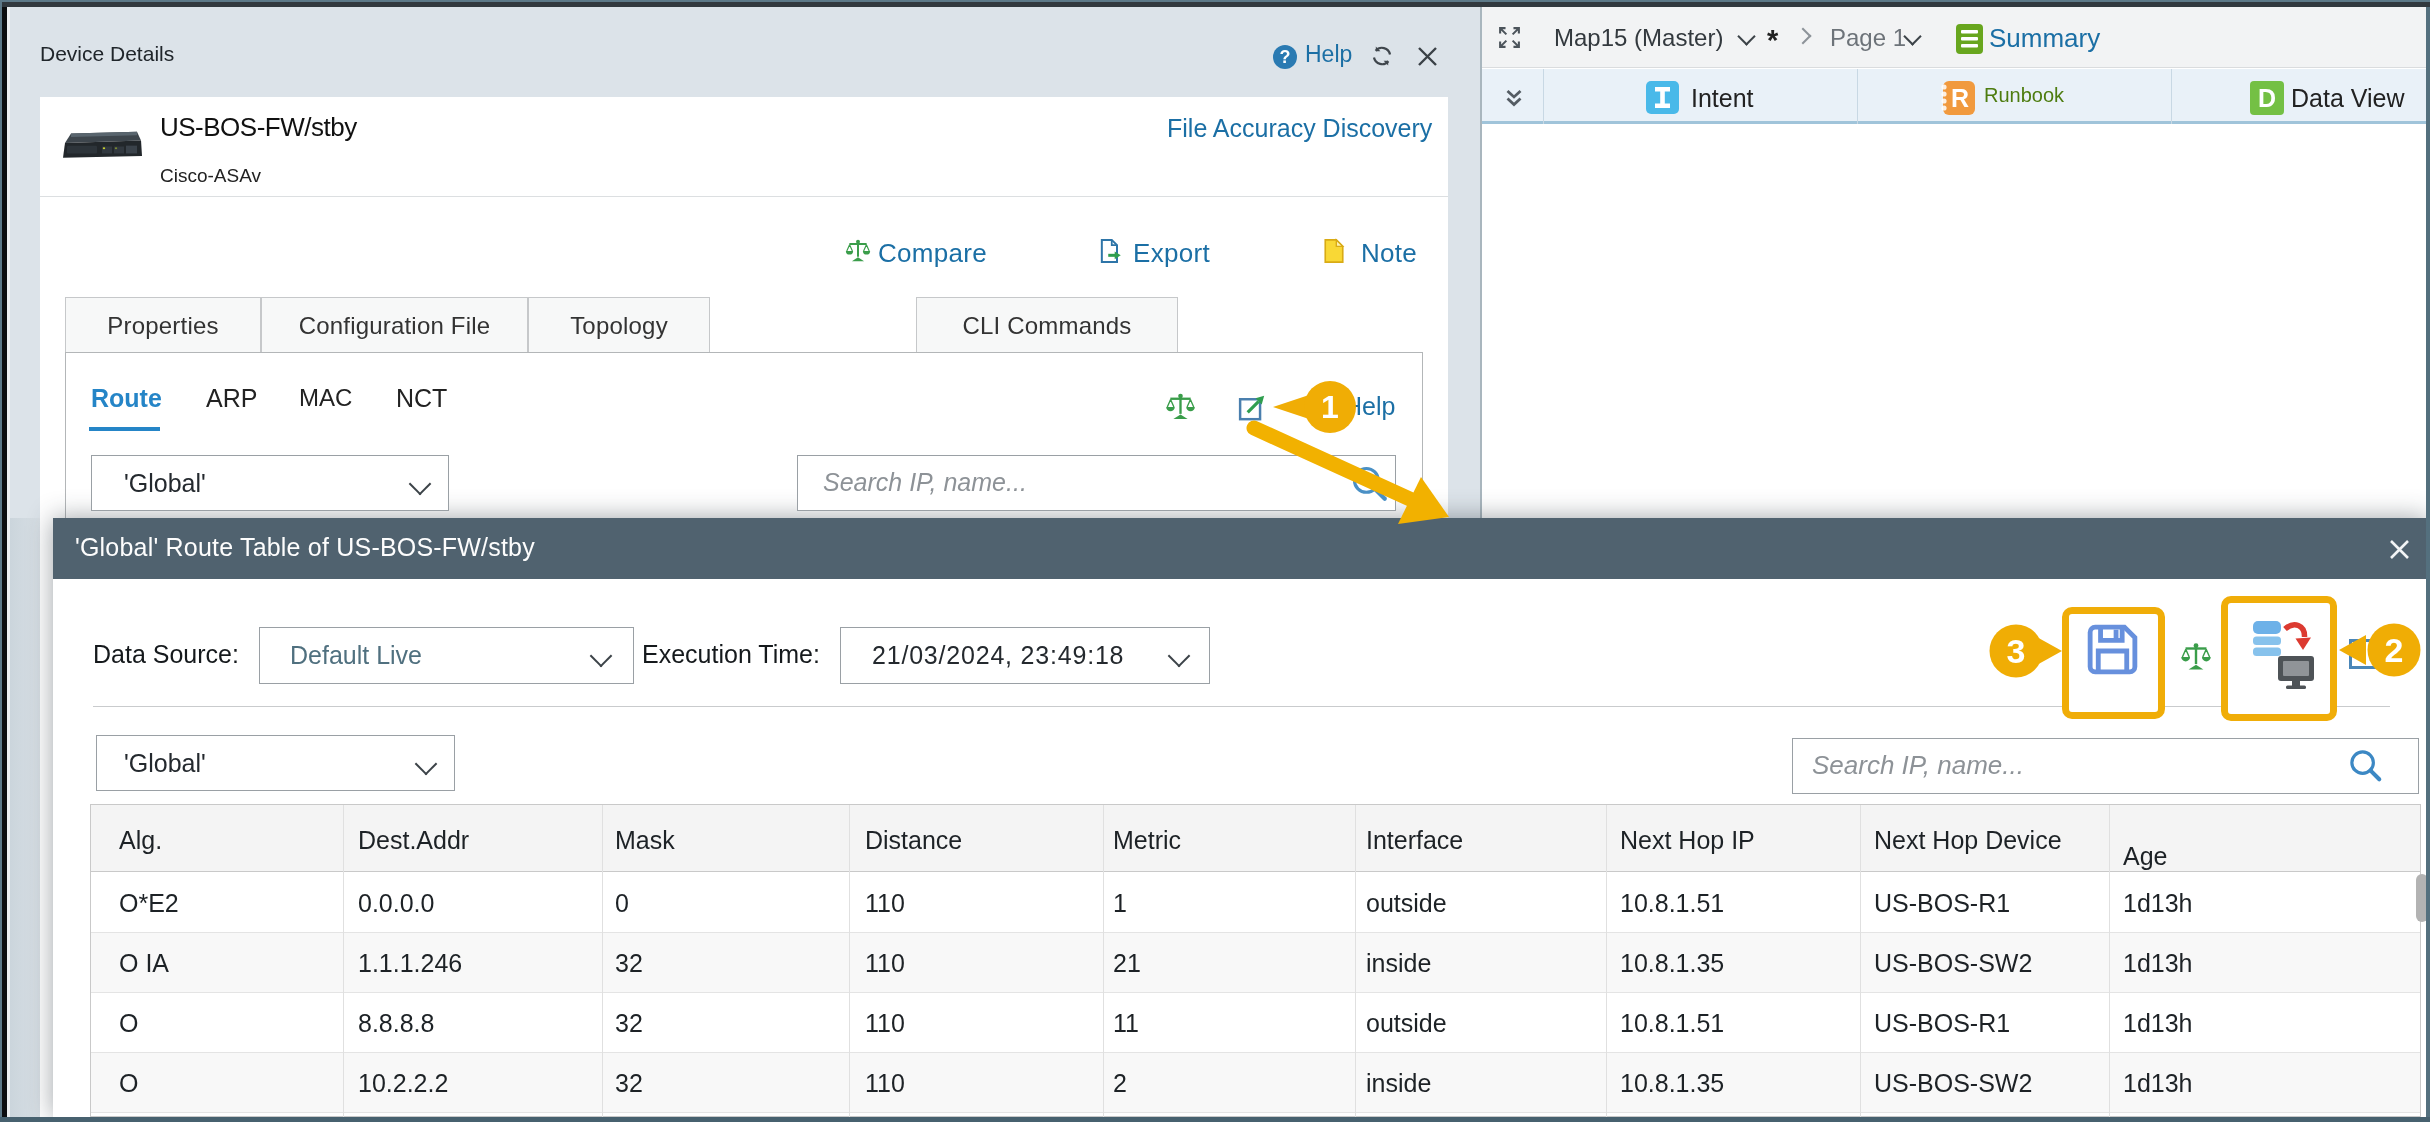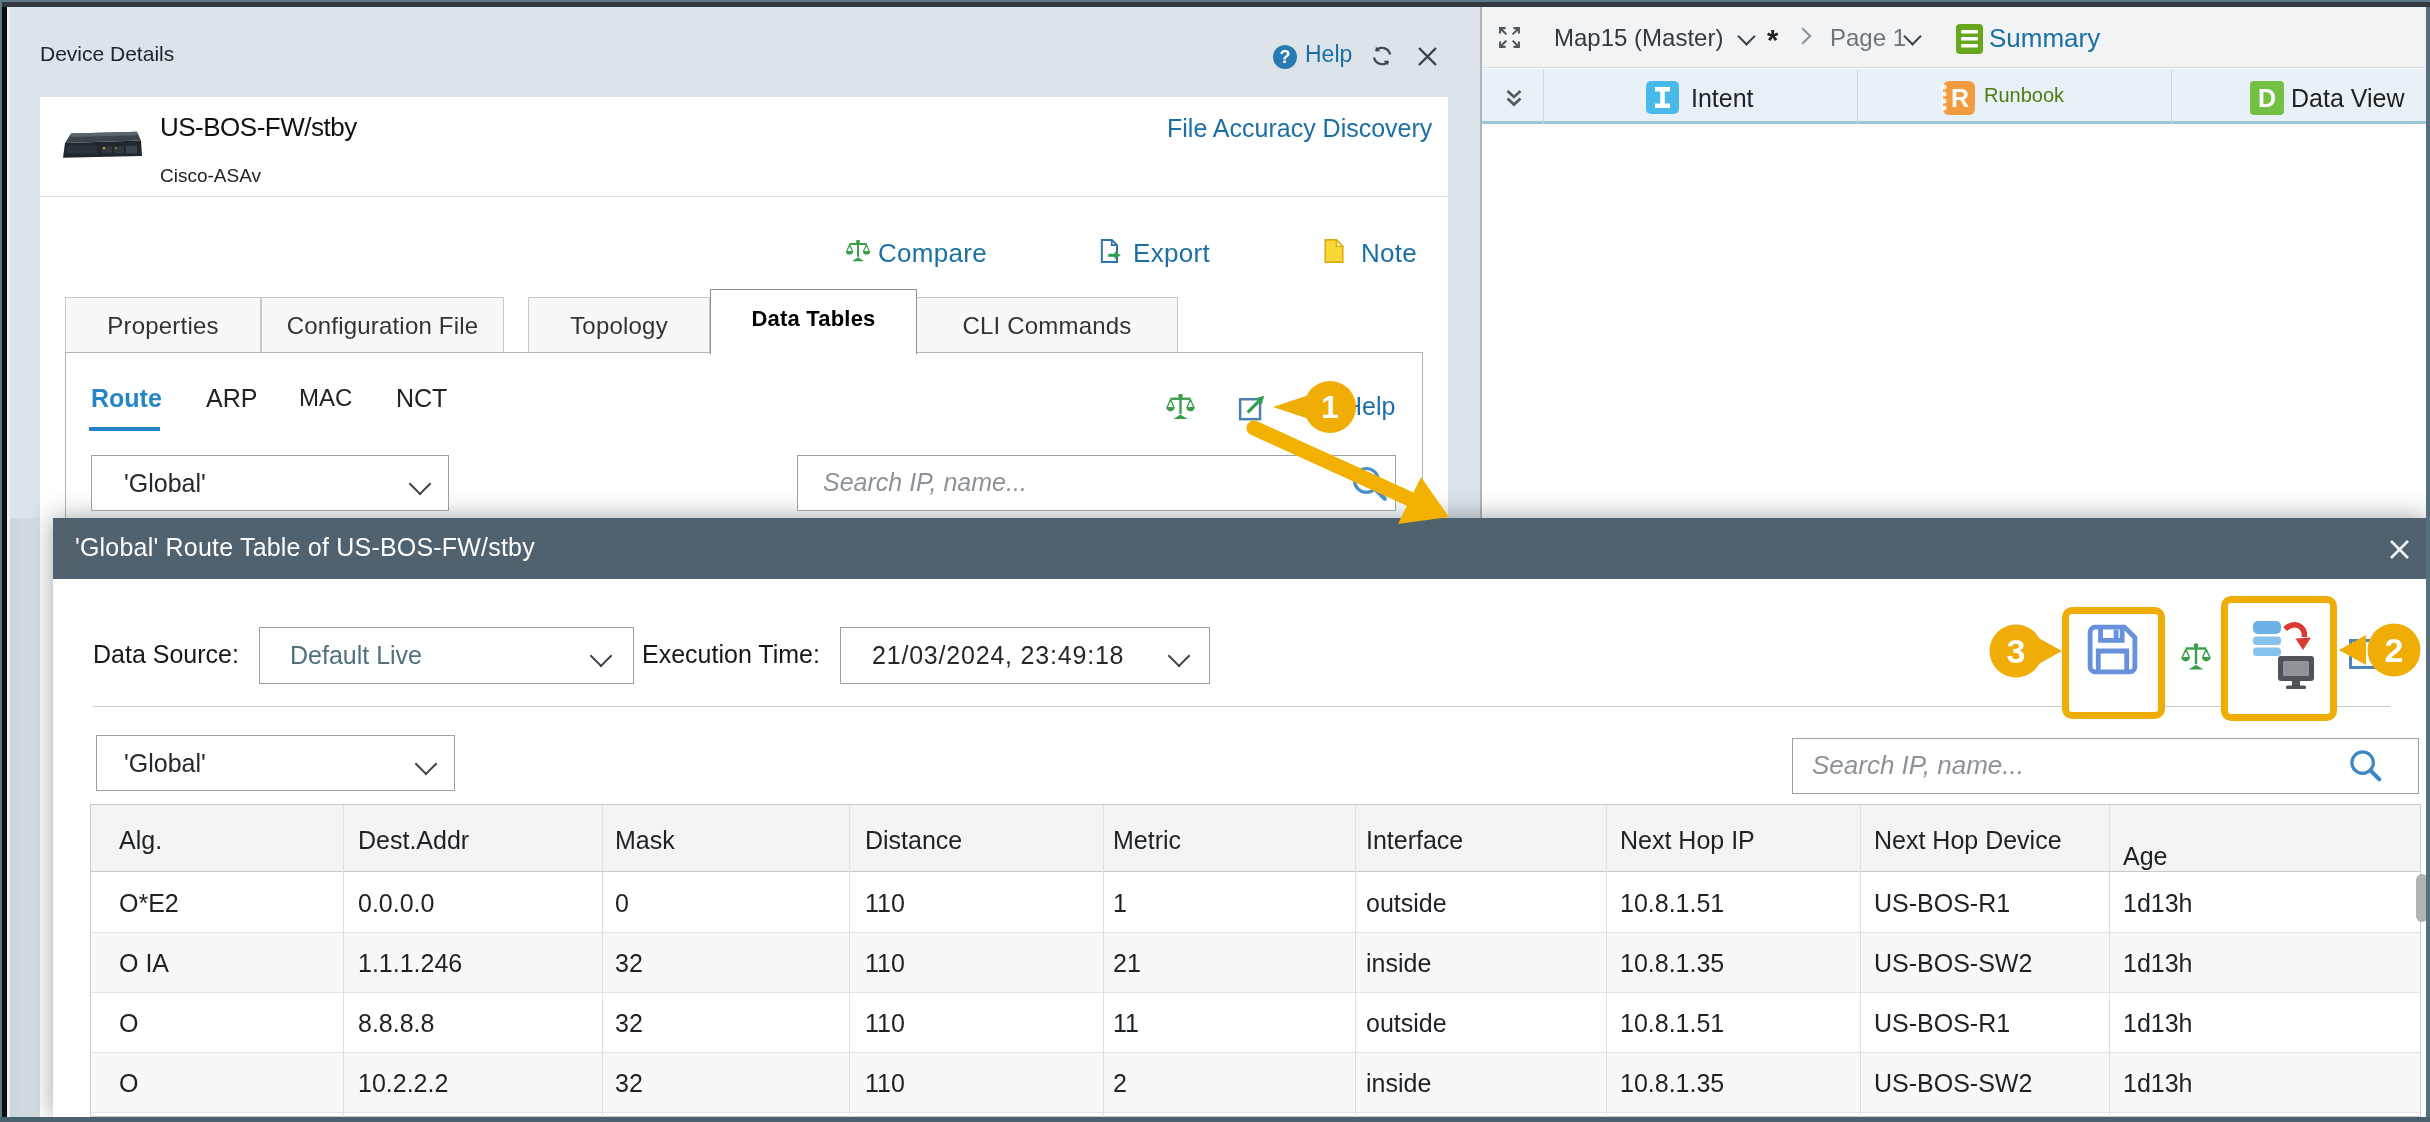--- a/index.html
+++ b/index.html
@@ -91,26 +91,25 @@
     <path d="M16 12.4 l5.2 3.3 -5.2 3.3 z" fill="#2f9e4f"></path>
   </svg>
   <div class="abs link" style="left:1133px;top:238px;font-size:26px;letter-spacing:.3px">Export</div>
   <svg class="abs" style="left:1320px;top:237px" width="28" height="28" viewBox="0 0 24 24">
     <path d="M4.5 2.5 h9.5 l5.5 5.5 v13.5 h-15 z" fill="#f9d835" stroke="#d9ab15" stroke-width="1.4"></path>
     <path d="M14 2.5 v5.5 h5.5 z" fill="#fdf3b5" stroke="#d9ab15" stroke-width="1.2"></path>
   </svg>
   <div class="abs link" style="left:1361px;top:238px;font-size:26px;letter-spacing:.3px">Note</div>
 
   <div class="tab" style="left:65px;top:297px;width:196px;height:55px;line-height:55px">Properties</div>
-  <div class="tab" style="left:261px;top:297px;width:243px;height:55px;line-height:55px">Configuration File</div>
+  <div class="tab" style="left:261px;top:297px;width:267px;height:55px;line-height:55px">Configuration File</div>
   <div class="tab" style="left:528px;top:297px;width:182px;height:55px;line-height:55px">Topology</div>
   <div class="tab" style="left:916px;top:297px;width:262px;height:55px;line-height:55px">CLI Commands</div>
 
   <div class="abs" style="left:65px;top:352px;width:1358px;height:166px;border:1px solid #b3b6b8;border-bottom:none;background:#fff"></div>
-  <div class="tab" style="left:710px;top:289px;width:207px;height:65px;line-height:58px;background:#fff;border-color:#8f9499;color:#000;font-size:22px;font-weight:600;letter-spacing:.2px;z-index:3">Data Tables</div>
 
   <div class="abs" style="left:91px;top:384px;font-size:25px;font-weight:bold;color:#2585c7;z-index:4">Route</div>
   <div class="abs" style="left:89px;top:427px;width:71px;height:4px;background:#2585c7;z-index:4"></div>
   <div class="abs" style="left:206px;top:384px;font-size:25px;color:#222;z-index:4">ARP</div>
   <div class="abs" style="left:299px;top:384px;font-size:24px;color:#222;z-index:4">MAC</div>
   <div class="abs" style="left:396px;top:384px;font-size:25px;color:#222;z-index:4">NCT</div>
 
   <svg class="abs" style="left:1164px;top:390px;z-index:4" width="33" height="34" viewBox="0 0 24 24">
     <g fill="none" stroke="#3a9d4a" stroke-width="1.7">
       <line x1="12" y1="4.2" x2="12" y2="17"></line>

